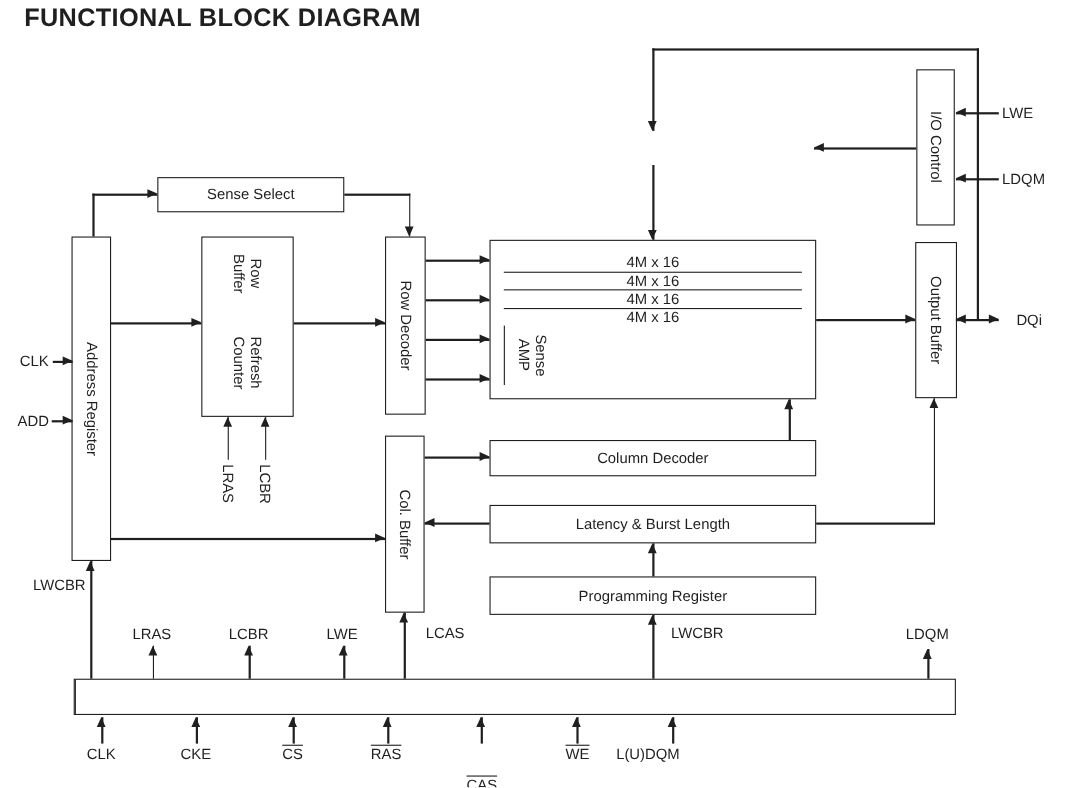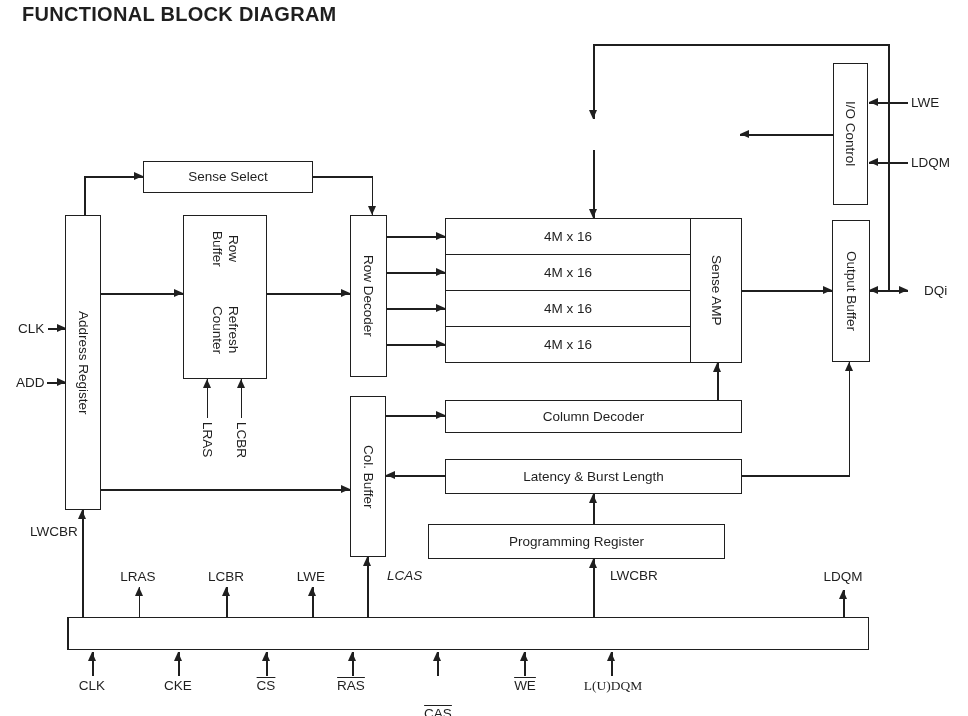--- a/index.html
+++ b/index.html
@@ -1,20 +1,20 @@
 <!DOCTYPE html>
 <html><head>
 <meta charset="utf-8">
 <style>
   html,body { margin:0; padding:0; background:#ffffff; }
   #canvas {
     position:relative; width:968px; height:716px; background:#ffffff;
     font-family:"Liberation Sans", sans-serif; color:#1f1f1f; overflow:hidden;
   }
-  .title { position:absolute; left:22px; top:3px; font-size:20px; font-weight:bold; letter-spacing:.3px;text-align:right; }
+  .title { position:absolute; left:22px; top:3px; font-size:23px; font-weight:bold; letter-spacing:.3px;text-align:right; }
   .box {
     position:absolute; box-sizing:border-box; border:1.5px solid #1f1f1f; background:#fff;
     display:flex; align-items:center; justify-content:center;
     font-size:13.5px; line-height:1.15; text-align:center;
   }
   .vtext { writing-mode:vertical-rl; }
   .vtext div { margin:0 1px; }
   .hline, .vline { position:absolute; background:#1f1f1f; }
   .hline { height:1.5px; } .vline { width:1.5px; }
   .arr { position:absolute; width:0; height:0; }
@@ -58,21 +58,21 @@
 
   <div class="box vtext" style="left:183px; top:215px; width:84px; height:164px;">
     <div>Row Buffer</div>
     <div>Refresh Counter</div>
   </div>
 
   <div class="box vtext" style="left:350px; top:215px; width:37px; height:162px;">
     <span>Row Decoder</span>
   </div>
 
-  <div class="box" style="left:445px; top:218px; width:297px; height:145px; padding:0;">
+  <div class="box" style="left:445px; top:218px; width:297px; height:145px; padding:12px;flex-direction:column;">
     <div class="banks">
       <div class="bankcell bsep">
         <span>4M x 16</span>
       </div>
       <div class="bankcell bsep">
         <span>4M x 16</span>
       </div>
       <div class="bankcell bsep">
         <span>4M x 16</span>
       </div>
@@ -90,21 +90,21 @@
   </div>
 
   <div class="box" style="left:445px; top:400px; width:297px; height:33px;">
     <span>Column Decoder</span>
   </div>
 
   <div class="box" style="left:445px; top:459px; width:297px; height:35px;">
     <span>Latency &amp; Burst Length</span>
   </div>
 
-  <div class="box" style="left:428px; top:524px; width:297px; height:35px;">
+  <div class="box" style="left:445px; top:524px; width:297px; height:35px;">
     <span>Programming Register</span>
   </div>
 
   <div class="box vtext" style="left:350px; top:396px; width:36px; height:161px;">
     <span>Col. Buffer</span>
   </div>
 
   <div class="box" style="left:67px; top:617px; width:802px; height:33px; padding:0;">
     <div class="tr-right"></div>
   </div>
@@ -172,21 +172,21 @@
 
   <div class="vline" style="left:593px; top:494px; height:30px;"></div>
   <div class="arr u" style="left:589px; top:494px;"></div>
 
   <div class="vline" style="left:593px; top:559px; height:58px;"></div>
   <div class="arr u" style="left:589px; top:559px;"></div>
   <div class="lbl" style="left:610px; top:568px;">LWCBR</div>
 
   <div class="vline" style="left:367px; top:557px; height:60px;"></div>
   <div class="arr u" style="left:363px; top:557px;"></div>
-  <div class="lbl" style="left:387px; top:568px;font-style:italic;">LCAS</div>
+  <div class="lbl" style="left:387px; top:568px;">LCAS</div>
 
   <div class="vline" style="left:138.5px; top:587px; height:30px;"></div>
   <div class="arr u" style="left:134.5px; top:587px;"></div>
   <div class="lbl cx" style="left:138px; top:569px;">LRAS</div>
 
   <div class="vline" style="left:226px; top:587px; height:30px;"></div>
   <div class="arr u" style="left:222px; top:587px;"></div>
   <div class="lbl cx" style="left:226px; top:569px;">LCBR</div>
 
   <div class="vline" style="left:312px; top:587px; height:30px;"></div>
@@ -237,15 +237,15 @@
   <div class="vline" style="left:437px; top:652px; height:24px;"></div>
   <div class="arr u" style="left:433px; top:652px;"></div>
   <div class="lbl cx ovl" style="left:438px; top:706px;">CAS</div>
 
   <div class="vline" style="left:524px; top:652px; height:24px;"></div>
   <div class="arr u" style="left:520px; top:652px;"></div>
   <div class="lbl cx ovl" style="left:525px; top:678px;">WE</div>
 
   <div class="vline" style="left:611px; top:652px; height:24px;"></div>
   <div class="arr u" style="left:607px; top:652px;"></div>
-  <div class="lbl cx" style="left:613px; top:678px;font-family:Liberation Serif, serif;">L(U)DQM</div>
+  <div class="lbl cx" style="left:589px; top:678px;">L(U)DQM</div>
 
 </div>
 
 </body></html>

